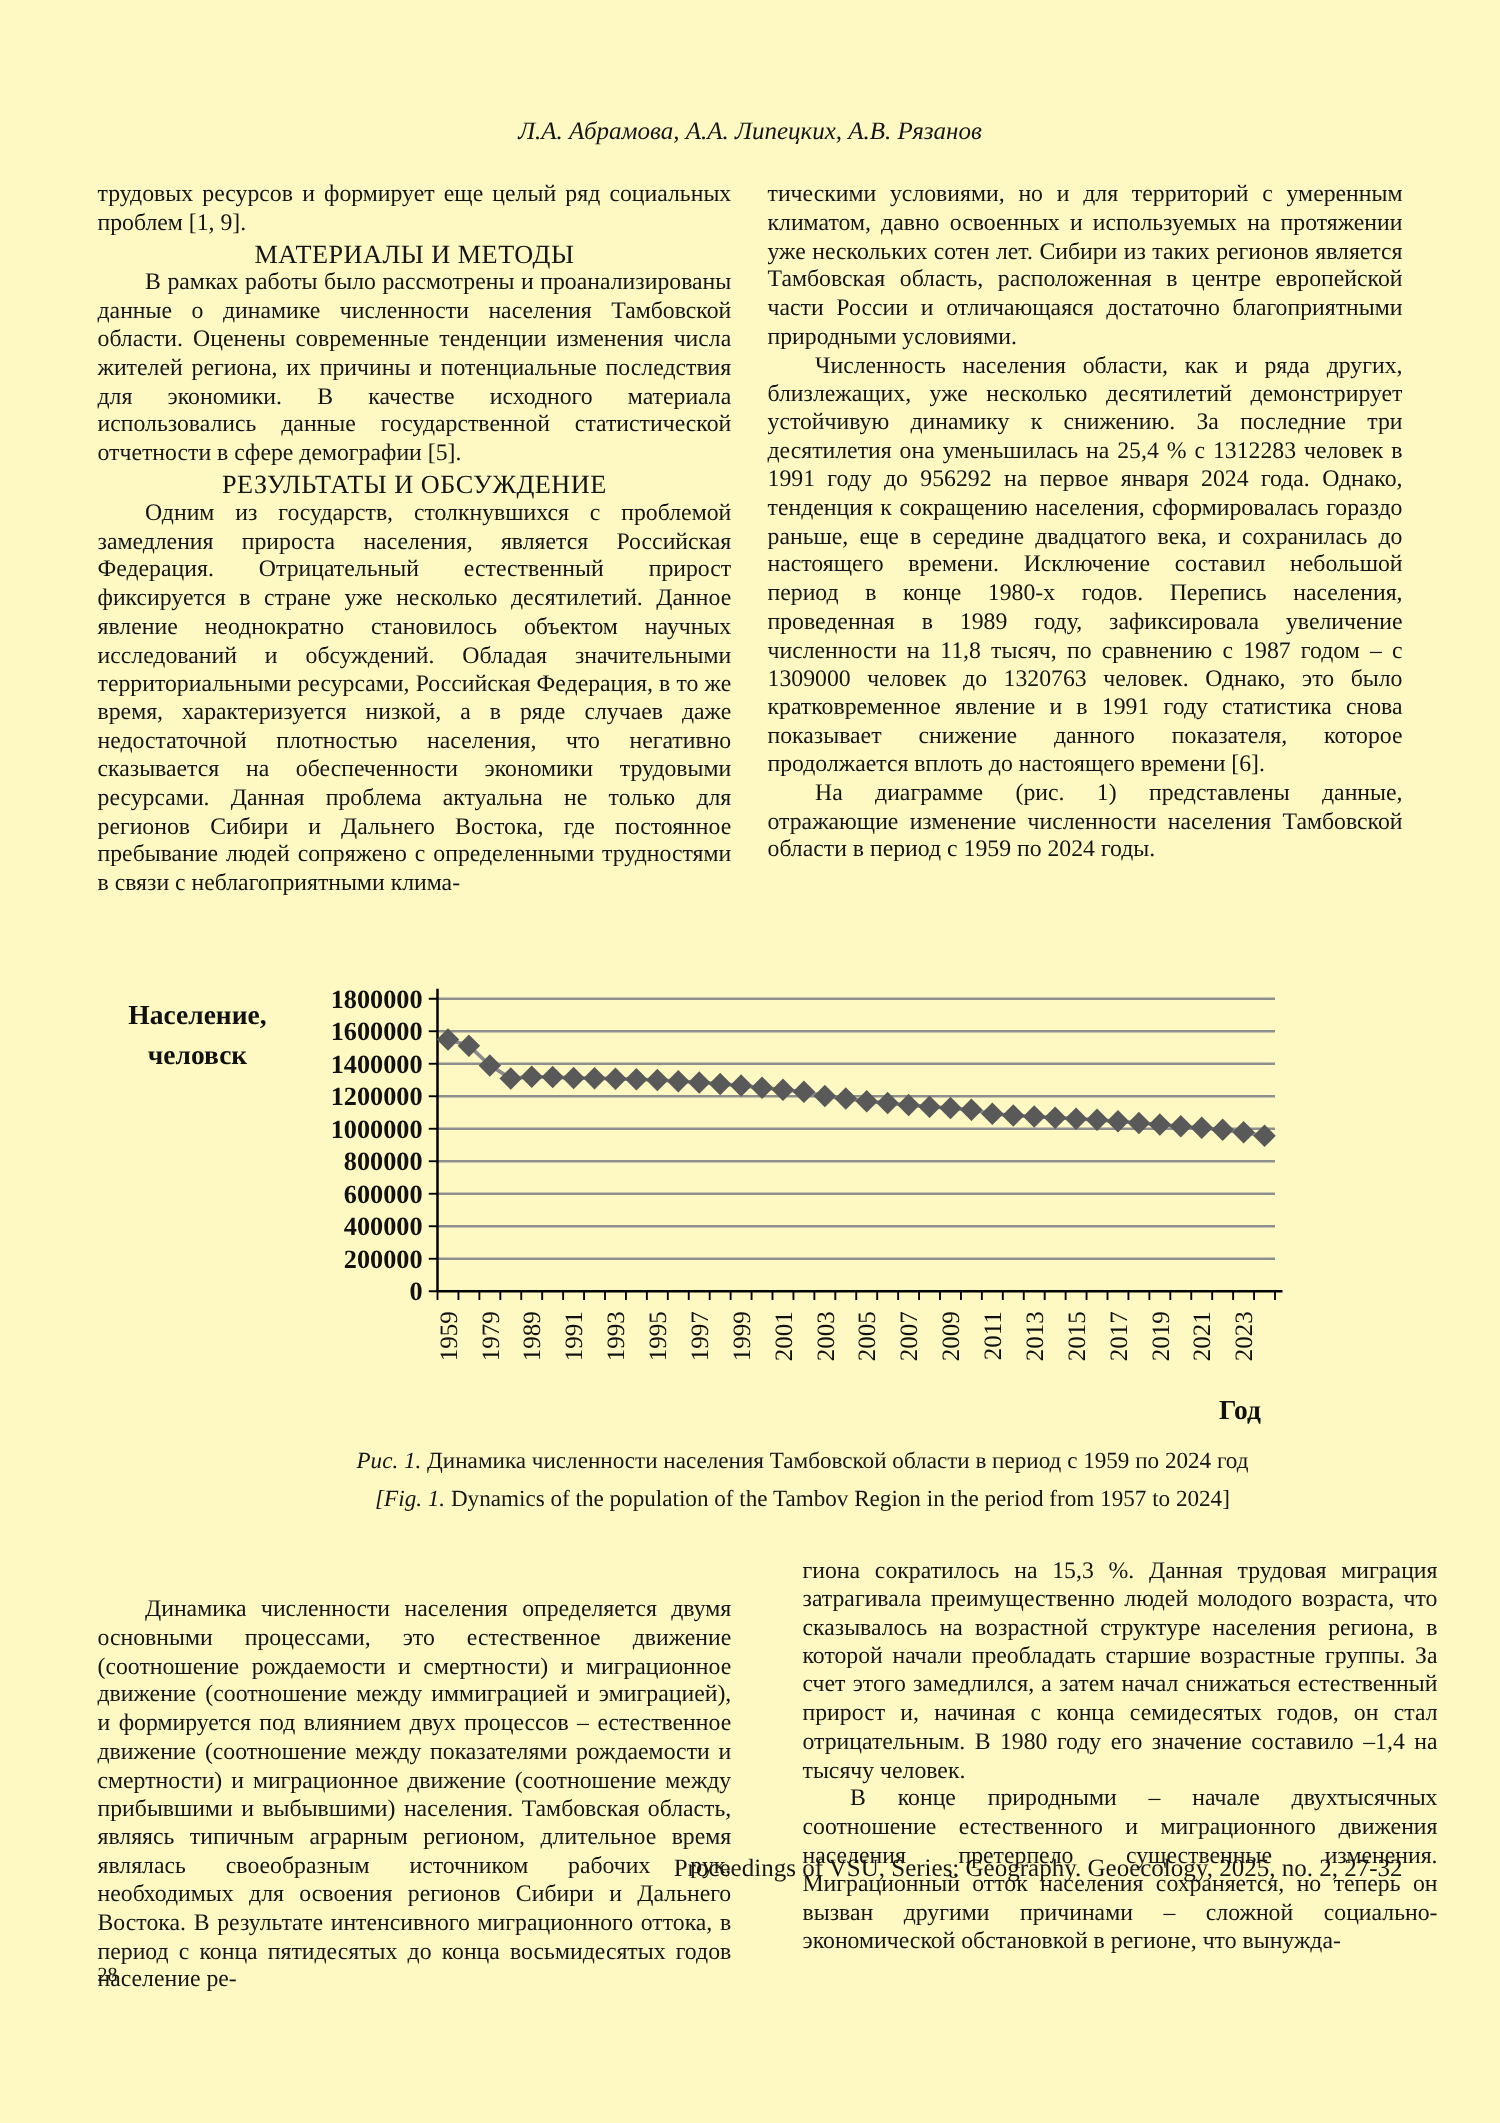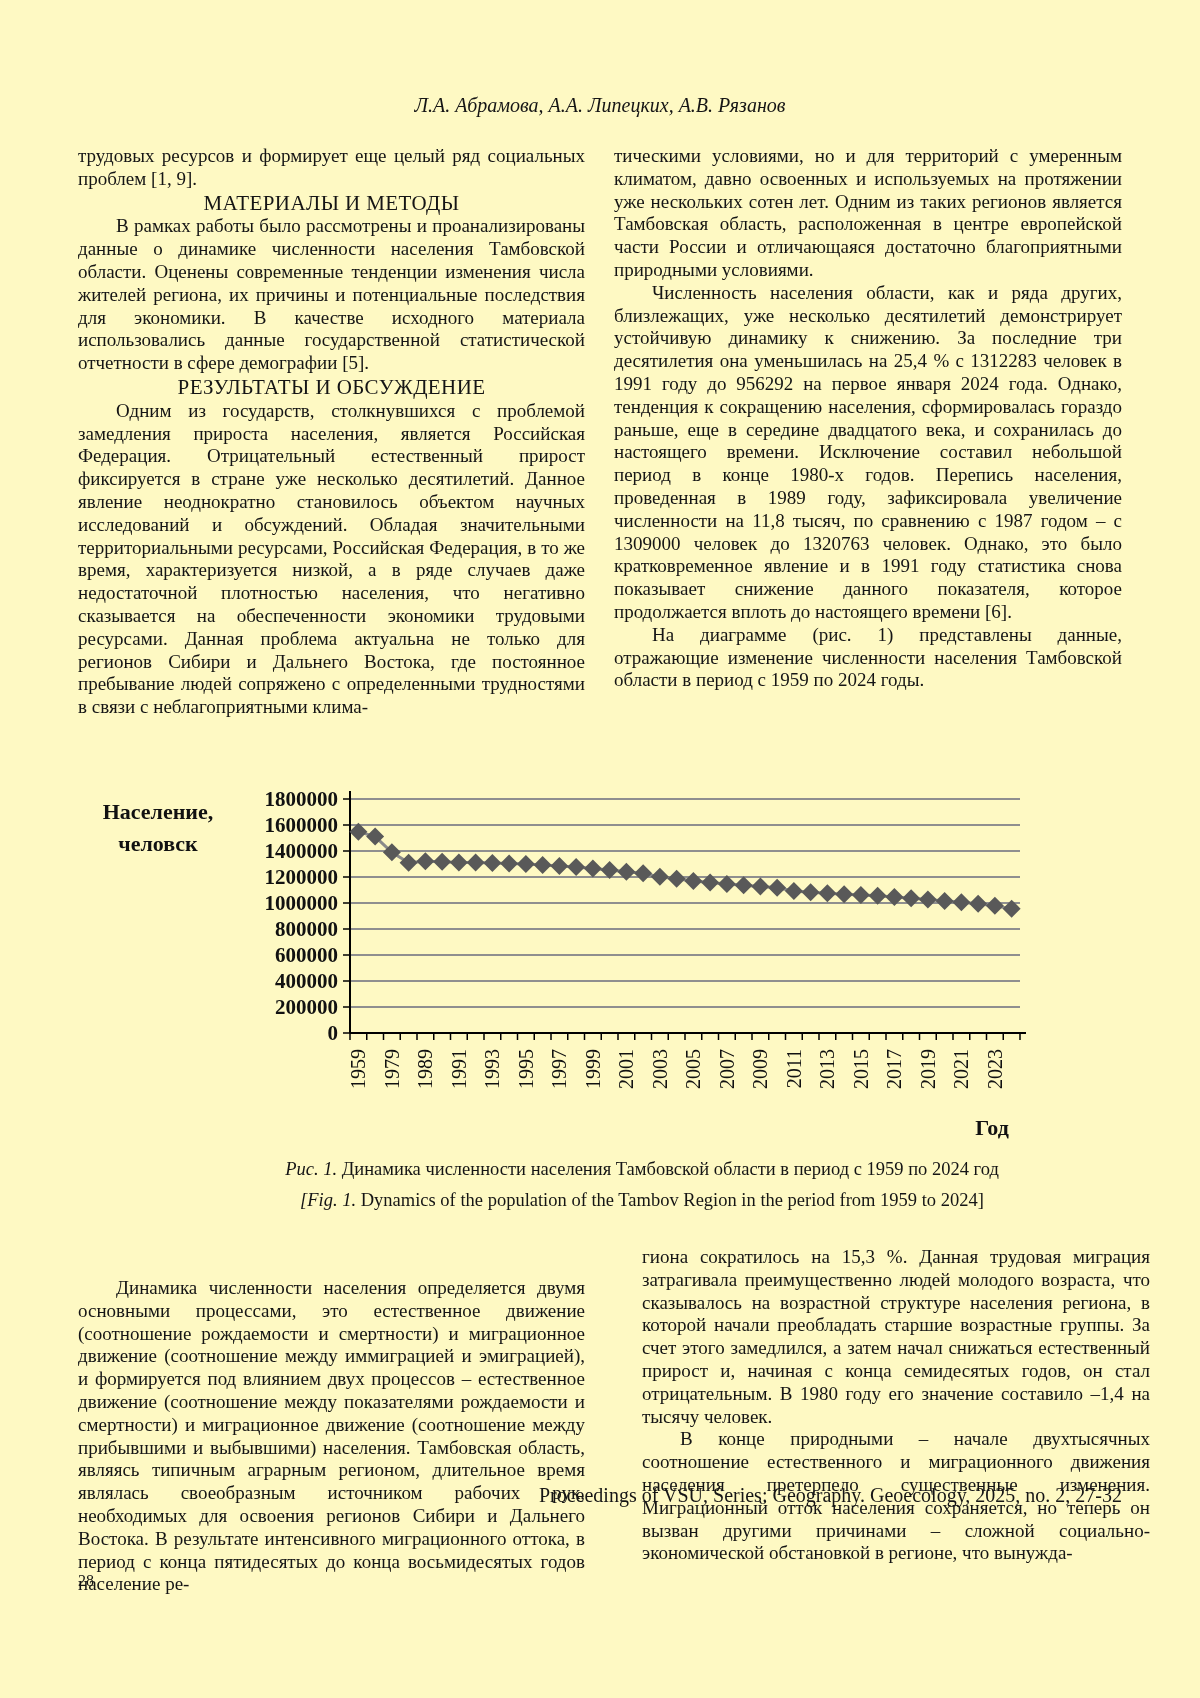--- a/index.html
+++ b/index.html
@@ -43,21 +43,21 @@
 
   <div class="col" style="left:78px; top:145px;">
     <p>трудовых ресурсов и формирует еще целый ряд социальных проблем [1, 9].</p>
     <h2 class="section">МАТЕРИАЛЫ И МЕТОДЫ</h2>
     <p class="indent">В рамках работы было рассмотрены и проанализированы данные о динамике численности населения Тамбовской области. Оценены современные тенденции изменения числа жителей региона, их причины и потенциальные последствия для экономики. В качестве исходного материала использовались данные государственной статистической отчетности в сфере демографии [5].</p>
     <h2 class="section">РЕЗУЛЬТАТЫ И ОБСУЖДЕНИЕ</h2>
     <p class="indent">Одним из государств, столкнувшихся с проблемой замедления прироста населения, является Российская Федерация. Отрицательный естественный прирост фиксируется в стране уже несколько десятилетий. Данное явление неоднократно становилось объектом научных исследований и обсуждений. Обладая значительными территориальными ресурсами, Российская Федерация, в то же время, характеризуется низкой, а в ряде случаев даже недостаточной плотностью населения, что негативно сказывается на обеспеченности экономики трудовыми ресурсами. Данная проблема актуальна не только для регионов Сибири и Дальнего Востока, где постоянное пребывание людей сопряжено с определенными трудностями в связи с неблагоприятными клима-</p>
   </div>
 
   <div class="col" style="left:614px; top:145px; width:508px;">
-    <p>тическими условиями, но и для территорий с умеренным климатом, давно освоенных и используемых на протяжении уже нескольких сотен лет. Одним из таких регионов является Тамбовская область, расположенная в центре европейской части России и отличающаяся достаточно благоприятными природными условиями.</p>
+    <p>тическими условиями, но и для территорий с умеренным климатом, давно освоенных и используемых на протяжении уже нескольких сотен лет. Сибири из таких регионов является Тамбовская область, расположенная в центре европейской части России и отличающаяся достаточно благоприятными природными условиями.</p>
     <p class="indent">Численность населения области, как и ряда других, близлежащих, уже несколько десятилетий демонстрирует устойчивую динамику к снижению. За последние три десятилетия она уменьшилась на 25,4 % с 1312283 человек в 1991 году до 956292 на первое января 2024 года. Однако, тенденция к сокращению населения, сформировалась гораздо раньше, еще в середине двадцатого века, и сохранилась до настоящего времени. Исключение составил небольшой период в конце 1980-х годов. Перепись населения, проведенная в 1989 году, зафиксировала увеличение численности на 11,8 тысяч, по сравнению с 1987 годом – с 1309000 человек до 1320763 человек. Однако, это было кратковременное явление и в 1991 году статистика снова показывает снижение данного показателя, которое продолжается вплоть до настоящего времени [6].</p>
     <p class="indent">На диаграмме (рис. 1) представлены данные, отражающие изменение численности населения Тамбовской области в период с 1959 по 2024 годы.</p>
   </div>
 
   <svg class="figure-svg" width="1040" height="420" viewBox="0 0 1040 420" xmlns="http://www.w3.org/2000/svg">
       <g>
         <line x1="270" y1="262" x2="940" y2="262" stroke="#8f8f8f" stroke-width="2"></line>
         <line x1="270" y1="236" x2="940" y2="236" stroke="#8f8f8f" stroke-width="2"></line>
         <line x1="270" y1="210" x2="940" y2="210" stroke="#8f8f8f" stroke-width="2"></line>
         <line x1="270" y1="184" x2="940" y2="184" stroke="#8f8f8f" stroke-width="2"></line>
@@ -205,21 +205,21 @@
         <text x="912" y="390" text-anchor="middle" font-weight="bold" font-size="22">Год</text>
       </g>
     </svg>
 
   <div class="caption" style="top:1157px;">
     <span class="it">Рис. 1.</span>
     <span>Динамика численности населения Тамбовской области в период с 1959 по 2024 год</span>
   </div>
   <div class="caption" style="top:1188px;">
     <span class="it">[Fig. 1.</span>
-    <span>Dynamics of the population of the Tambov Region in the period from 1959 to 2024]</span>
+    <span>Dynamics of the population of the Tambov Region in the period from 1957 to 2024]</span>
   </div>
 
   <div class="col" style="left:78px; top:1246px;margin-top:31px;">
     <p class="indent">Динамика численности населения определяется двумя основными процессами, это естественное движение (соотношение рождаемости и смертности) и миграционное движение (соотношение между иммиграцией и эмиграцией), и формируется под влиянием двух процессов – естественное движение (соотношение между показателями рождаемости и смертности) и миграционное движение (соотношение между прибывшими и выбывшими) населения. Тамбовская область, являясь типичным аграрным регионом, длительное время являлась своеобразным источником рабочих рук, необходимых для освоения регионов Сибири и Дальнего Востока. В результате интенсивного миграционного оттока, в период с конца пятидесятых до конца восьмидесятых годов население ре-</p>
   </div>
 
   <div class="col" style="left:642px; top:1246px; width:508px;">
     <p>гиона сократилось на 15,3 %. Данная трудовая миграция затрагивала преимущественно людей молодого возраста, что сказывалось на возрастной структуре населения региона, в которой начали преобладать старшие возрастные группы. За счет этого замедлился, а затем начал снижаться естественный прирост и, начиная с конца семидесятых годов, он стал отрицательным. В 1980 году его значение составило –1,4 на тысячу человек.</p>
     <p class="indent">В конце природными – начале двухтысячных соотношение естественного и миграционного движения населения претерпело существенные изменения. Миграционный отток населения сохраняется, но теперь он вызван другими причинами – сложной социально-экономической обстановкой в регионе, что вынужда-</p>
   </div>

